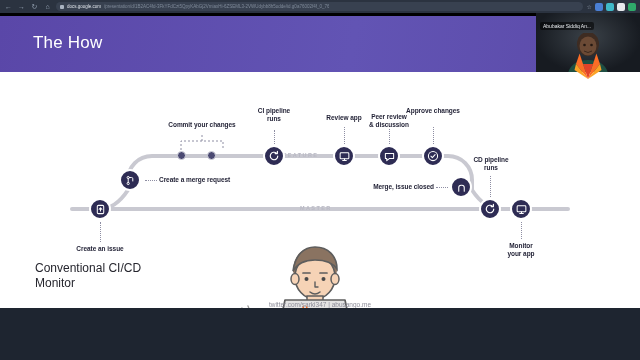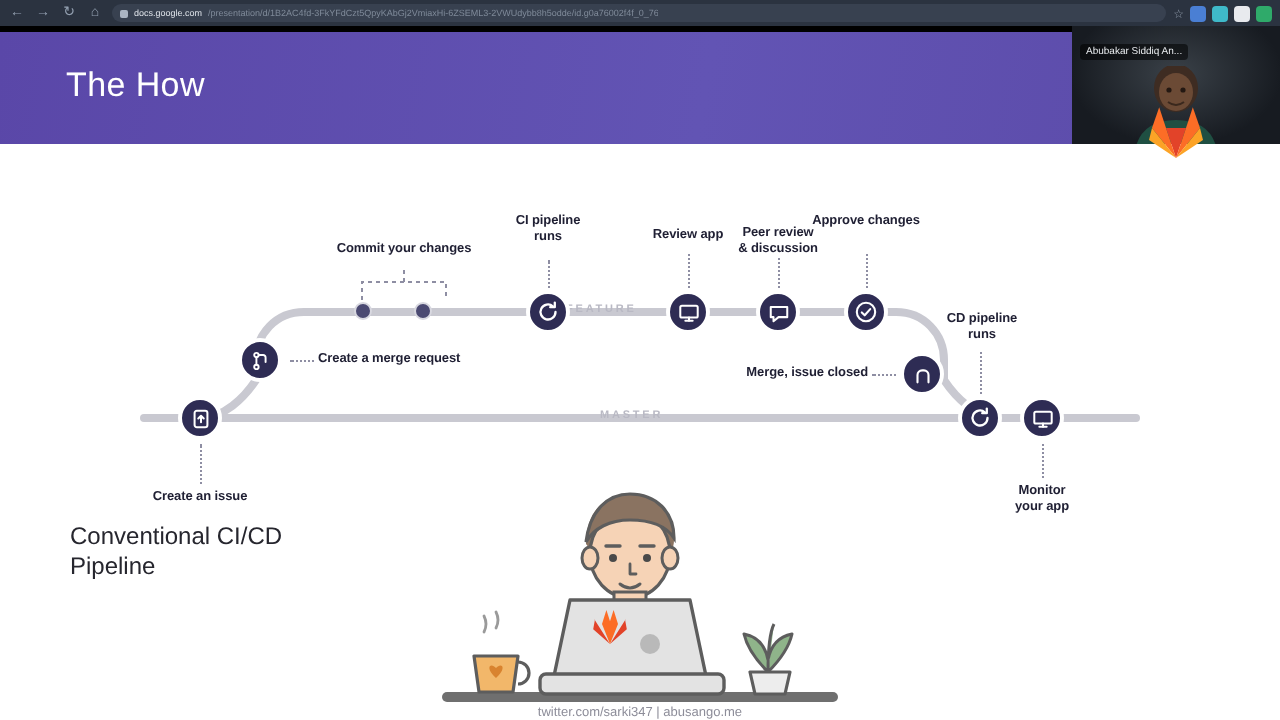--- a/index.html
+++ b/index.html
@@ -25,21 +25,21 @@
   .lock-ico { width:4px; height:4px; background:#aab4c2; border-radius:1px; flex:none; }
   .url-host { font-size:4.5px; color:#dfe4ea; white-space:nowrap; }
   .url-path { font-size:4.5px; color:#7f8a99; white-space:nowrap; overflow:hidden; }
   .bar-right { display:flex; align-items:center; gap:3px; flex:none; }
   .star-ico { font-size:6px; color:#8e99a8; }
   .ext-chip { width:8px; height:8px; border-radius:2px; }
 
   .black-strip { position:absolute; left:0; top:13px; width:640px; height:3px; background:#000; }
 
   
-  .slide { position:absolute; left:0; top:16px; width:640px; height:344px; background:#fff; overflow:hidden; }
+  .slide { position:absolute; left:0; top:16px; width:640px; height:292px; background:#fff; overflow:hidden; }
   .title-band {
     position:absolute; left:0; top:0; width:640px; height:56px;
     background: linear-gradient(100deg,#5a47a8 0%,#6254b4 55%,#5b4aa8 100%);
   }
   .slide-title {
     position:absolute; left:33px; top:17px;
     font-size:17px; color:#fff; font-weight:400; letter-spacing:.2px;
   }
 
   
@@ -274,21 +274,21 @@
 
         <g>
           <path d="M169 96 q0 -18 3 -24 M169 96 q-10 -10 -12 -19 q10 2 12 13 M169 96 q10 -10 12 -19 q-10 2 -12 13" fill="#8fb48a" stroke="#5d5d5d" stroke-width="1.5" stroke-linejoin="round"></path>
           <path d="M160 96 h20 l-2.5 11 h-15 z" fill="#ededed" stroke="#5d5d5d" stroke-width="1.6" stroke-linejoin="round"></path>
         </g>
       </svg>
 
     </div>
 
     <div class="caption" style="white-space:pre-line;">Conventional CI/CD
-Pipeline</div>
+Monitor</div>
     <div class="footer">twitter.com/sarki347 | abusango.me</div>
 
   </div>
 
   <div class="webcam">
     <div class="cam-bg"></div>
     <svg class="cam-person" width="70" height="45" viewBox="0 0 70 45">
       <ellipse cx="35" cy="11" rx="11" ry="12" fill="#3e2c22"></ellipse>
       <ellipse cx="35" cy="13" rx="8.5" ry="9.5" fill="#6b4a35"></ellipse>
       <circle cx="31.5" cy="12" r="1.3" fill="#241812"></circle>

